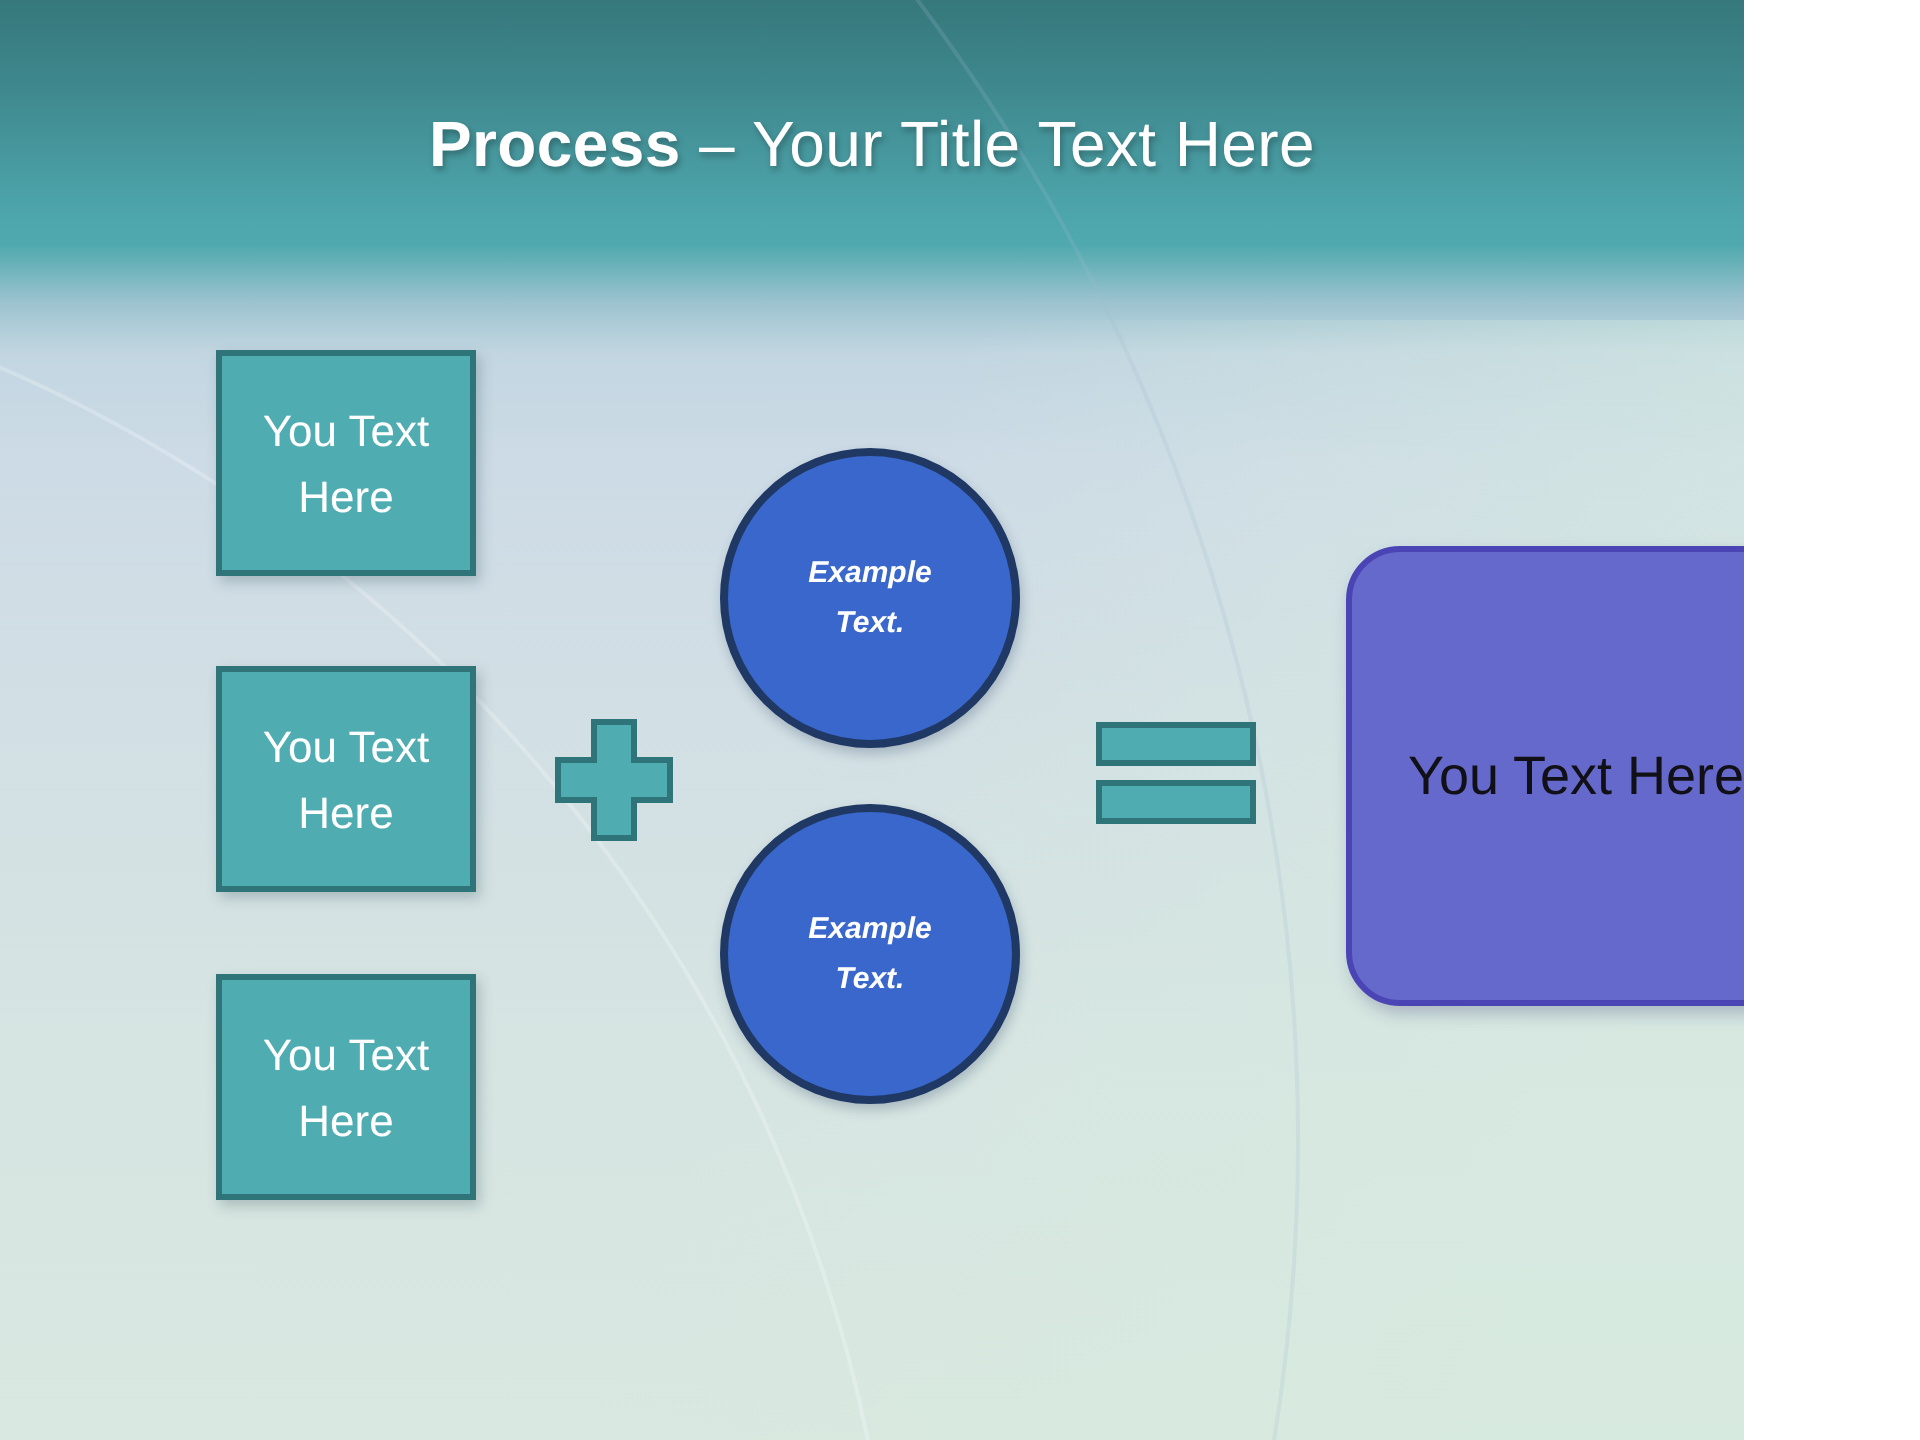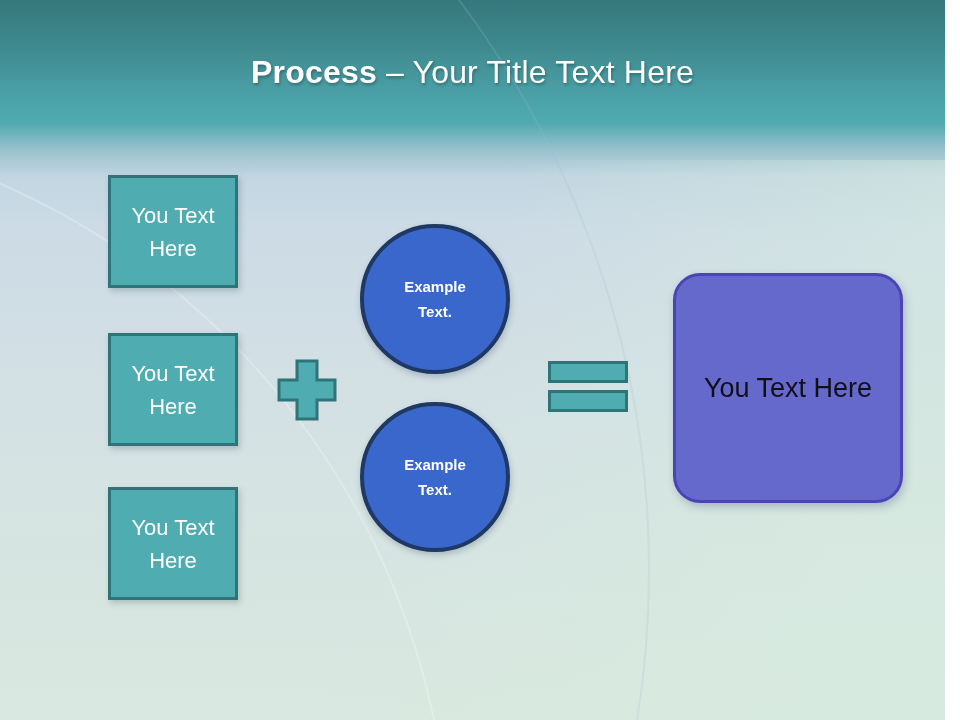--- a/index.html
+++ b/index.html
@@ -1,21 +1,21 @@
 <!DOCTYPE html>
 <html><head>
 <meta charset="utf-8">
 <style>
   * { margin: 0; padding: 0; box-sizing: border-box; }
   html, body { width: 960px; height: 720px; }
   body { font-family: "Liberation Sans", sans-serif; }
 
   .slide {
     position: relative;
-    width: 945px;
+    width: 872px;
     height: 720px;
     overflow: hidden;
     background: linear-gradient(180deg,
       #36787c 0%,
       #3e888d 6%,
       #47999f 11%,
       #4da6ac 15%,
       #4fa9ae 17%,
       #9cc3cf 21%,
       #c2d6e1 24.5%,
@@ -100,20 +100,21 @@
     border-radius: 50%;
     background: #3a67cb;
     border: 4px solid #1f3864;
     box-shadow: 1px 3px 6px rgba(30,50,90,0.25);
     display: flex;
     align-items: center;
     justify-content: center;
     text-align: center;
     color: #ffffff;
     font-weight: 700;
+    font-style: italic;
     font-size: 15px;
     line-height: 1.7;
   }
   .blue-circle-1 { top: 224px; }
   .blue-circle-2 { top: 402px; }
   .blue-circle .circle-label { width: 84px; }
 
   .equals-wrap {
     position: absolute;
     left: 548px;

